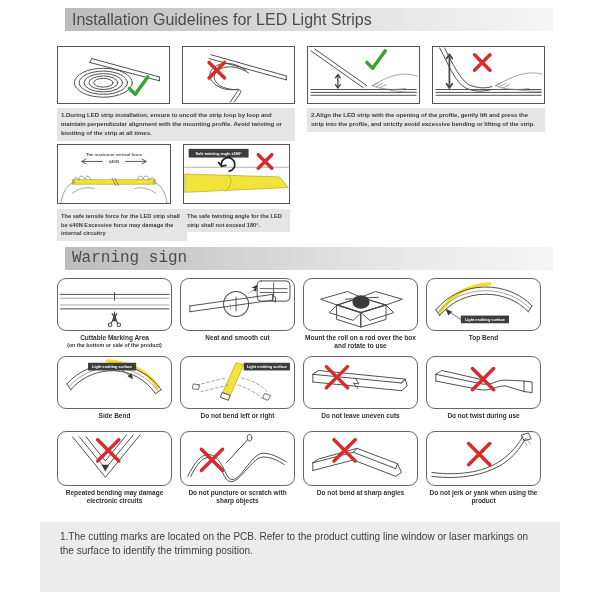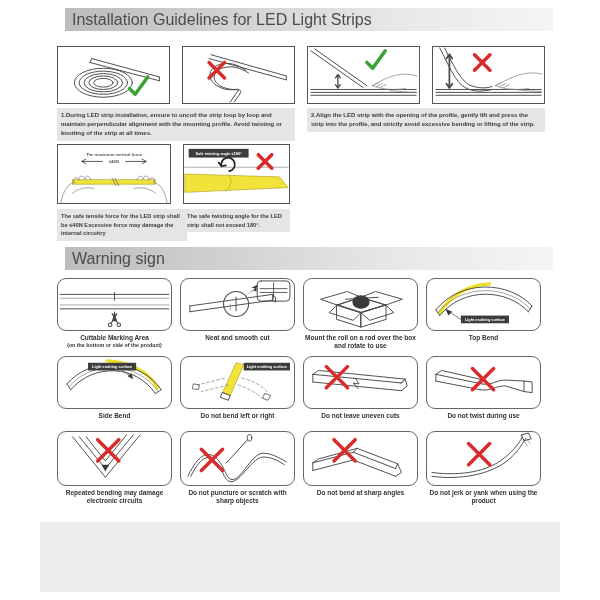--- a/index.html
+++ b/index.html
@@ -7,21 +7,21 @@
     width:600px; height:600px; position:relative; background:#ffffff;
     font-family:"Liberation Sans", sans-serif; overflow:hidden;
   }
   .abs { position:absolute; }
   .hbar {
     left:57px; width:488px; height:23px;
     background:linear-gradient(to right,#bcbcbc,#e9e9e9 70%,#f5f5f5);
     color:#4c4c4c; font-size:16px; line-height:23px; padding-left:7px;
     box-sizing:border-box; font-weight:500;margin-left:8px;
   }
-  #hdr1 { top:8px; } #hdr2 { top:247px; }
+  #hdr1 { top:8px; } #hdr2 { top:247px;font-family:Liberation Mono, monospace; }
   .row { left:57px; display:flex; gap:12px; }
   #install-row { top:46px; }
   .ipanel { width:238px; }
   .iboxes { display:flex; justify-content:space-between; }
   .ibox { width:113px; height:58px; border:1px solid #555; box-sizing:border-box; background:#fff; }
   .icap {
     margin-top:4px; background:#e5e5e5; color:#3c3c3c;
     font-size:6px; font-weight:bold; line-height:1.5; padding:3px 4px;
   }
   .sbox { border:1px solid #555; box-sizing:border-box; background:#fff; height:60px; }
@@ -325,13 +325,14 @@
       <polygon class="ln" points="97,3 104,1 107,7 100,9" fill="#fff"></polygon>
       <path class="thin" d="M99,9 L103,14 M102,7 L106,12"></path>
       <path class="red" d="M42,12 L64,34 M64,12 L42,34"></path>
     </svg>
       </div>
     <div class="wcap">Do not jerk or yank when using the product</div>
   </div>
 </div>
 
 <div class="abs" id="footer">
+  <p>1.The cutting marks are located on the PCB. Refer to the product cutting line window or laser markings on the surface to identify the trimming position.</p>
 </div>
 
 </body></html>

